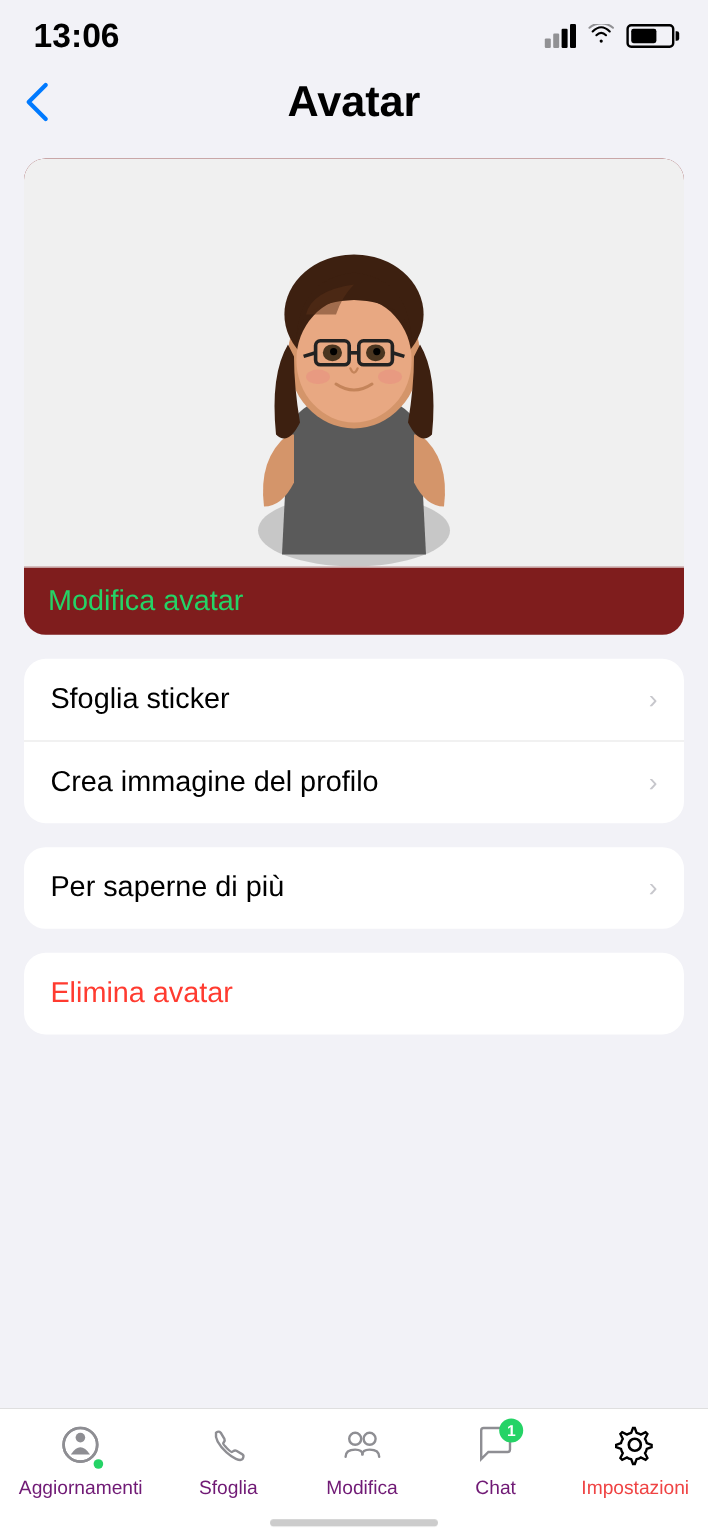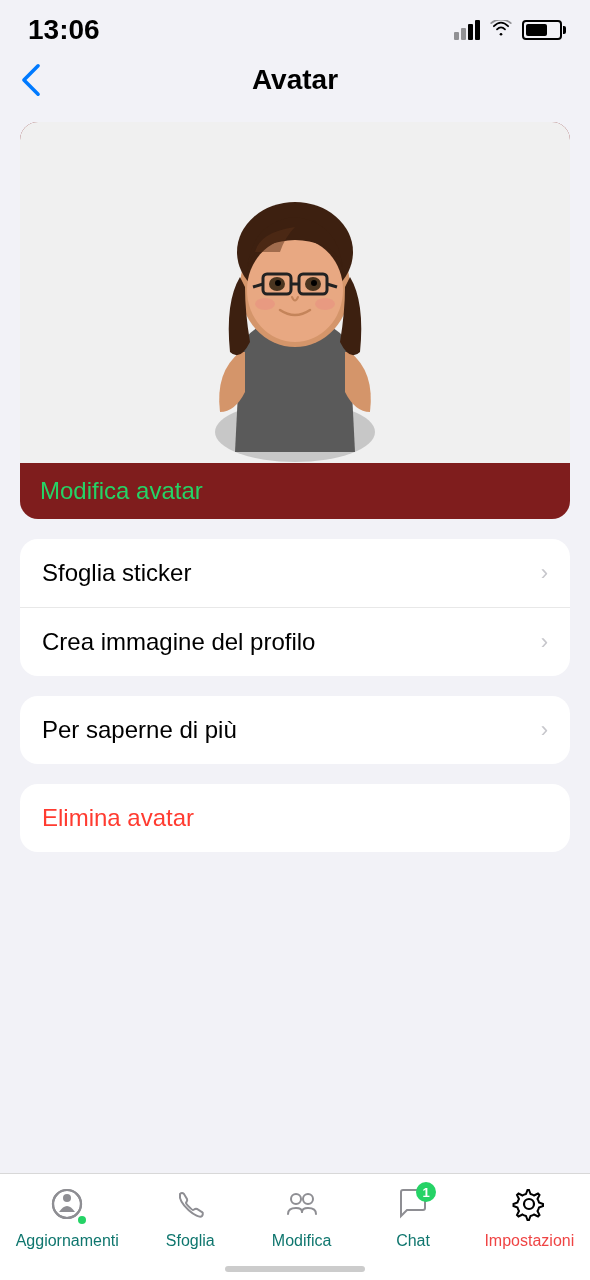--- a/index.html
+++ b/index.html
@@ -97,21 +97,21 @@
       color: #007aff;
       cursor: pointer;
     }
 
     .back-btn svg {
       width: 22px;
       height: 34px;
     }
 
     .header-title {
-      font-size: 28px;
+      font-size: 36px;
       font-weight: 700;
       color: #000;
       text-align: right;
     }
 
     
     .avatar-card {
       background: #7f1d1d;
       border-radius: 18px;
       margin: 10px 20px 0;
@@ -217,21 +217,21 @@
       height: 44px;
     }
 
     .nav-icon svg {
       width: 36px;
       height: 36px;
     }
 
     .nav-label {
       font-size: 16px;
-      color: #0f766e;
+      color: #701a75;
     }
 
     .nav-label.active {
       color: #ef4444;
     }
 
     .nav-badge {
       position: absolute;
       top: -2px;
       right: 2px;

